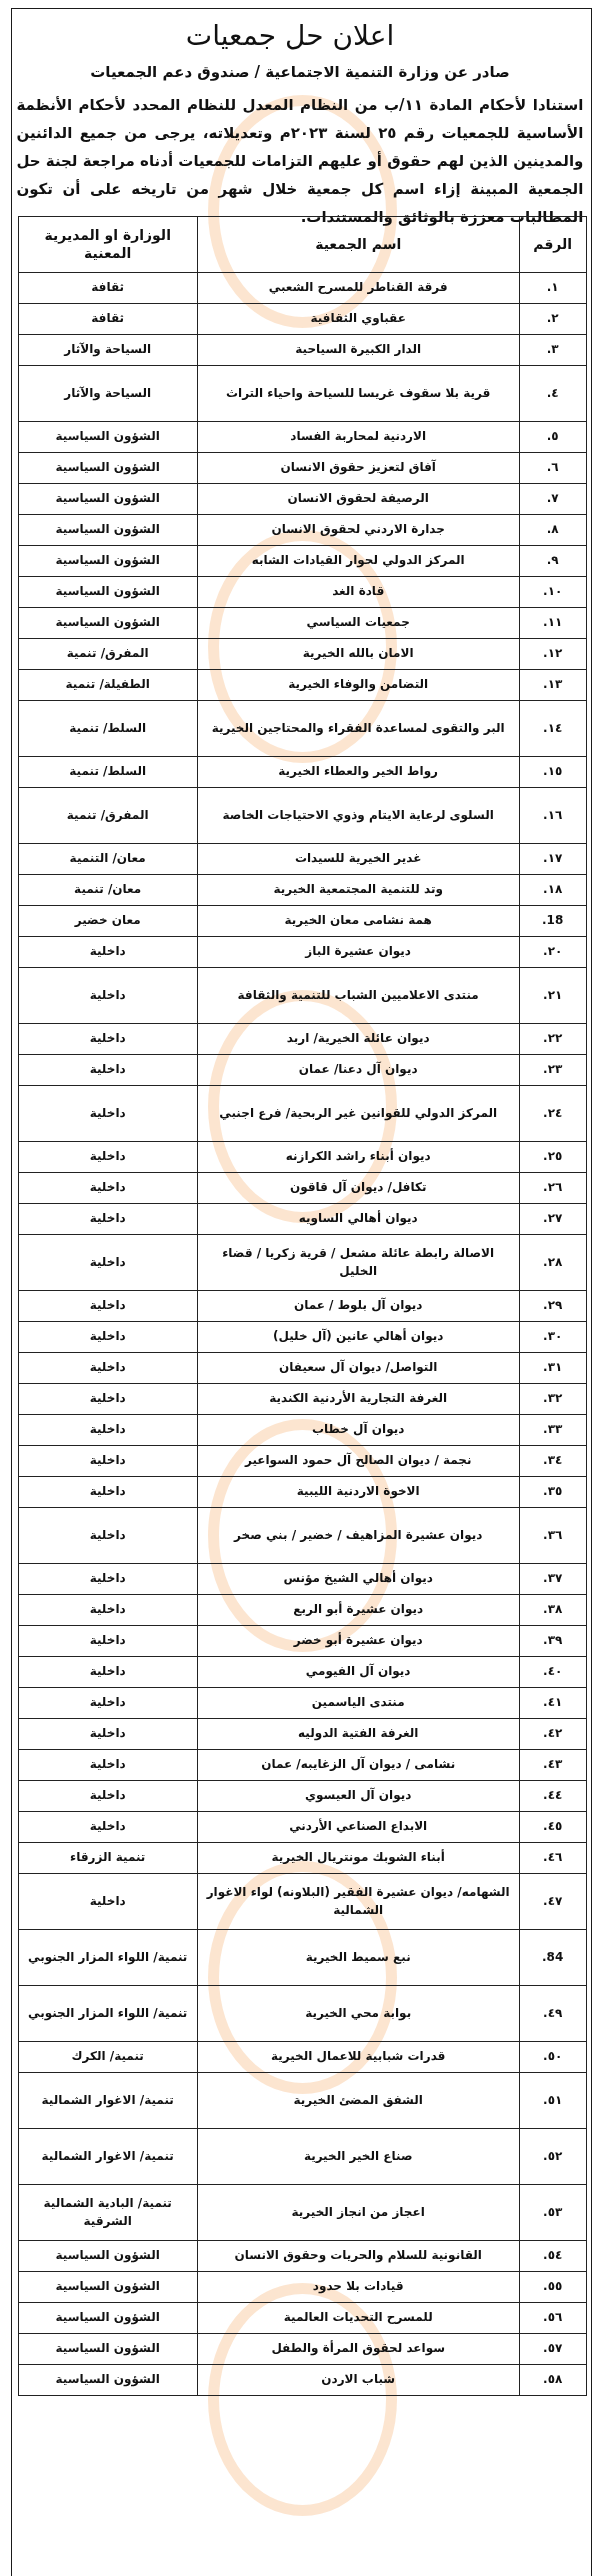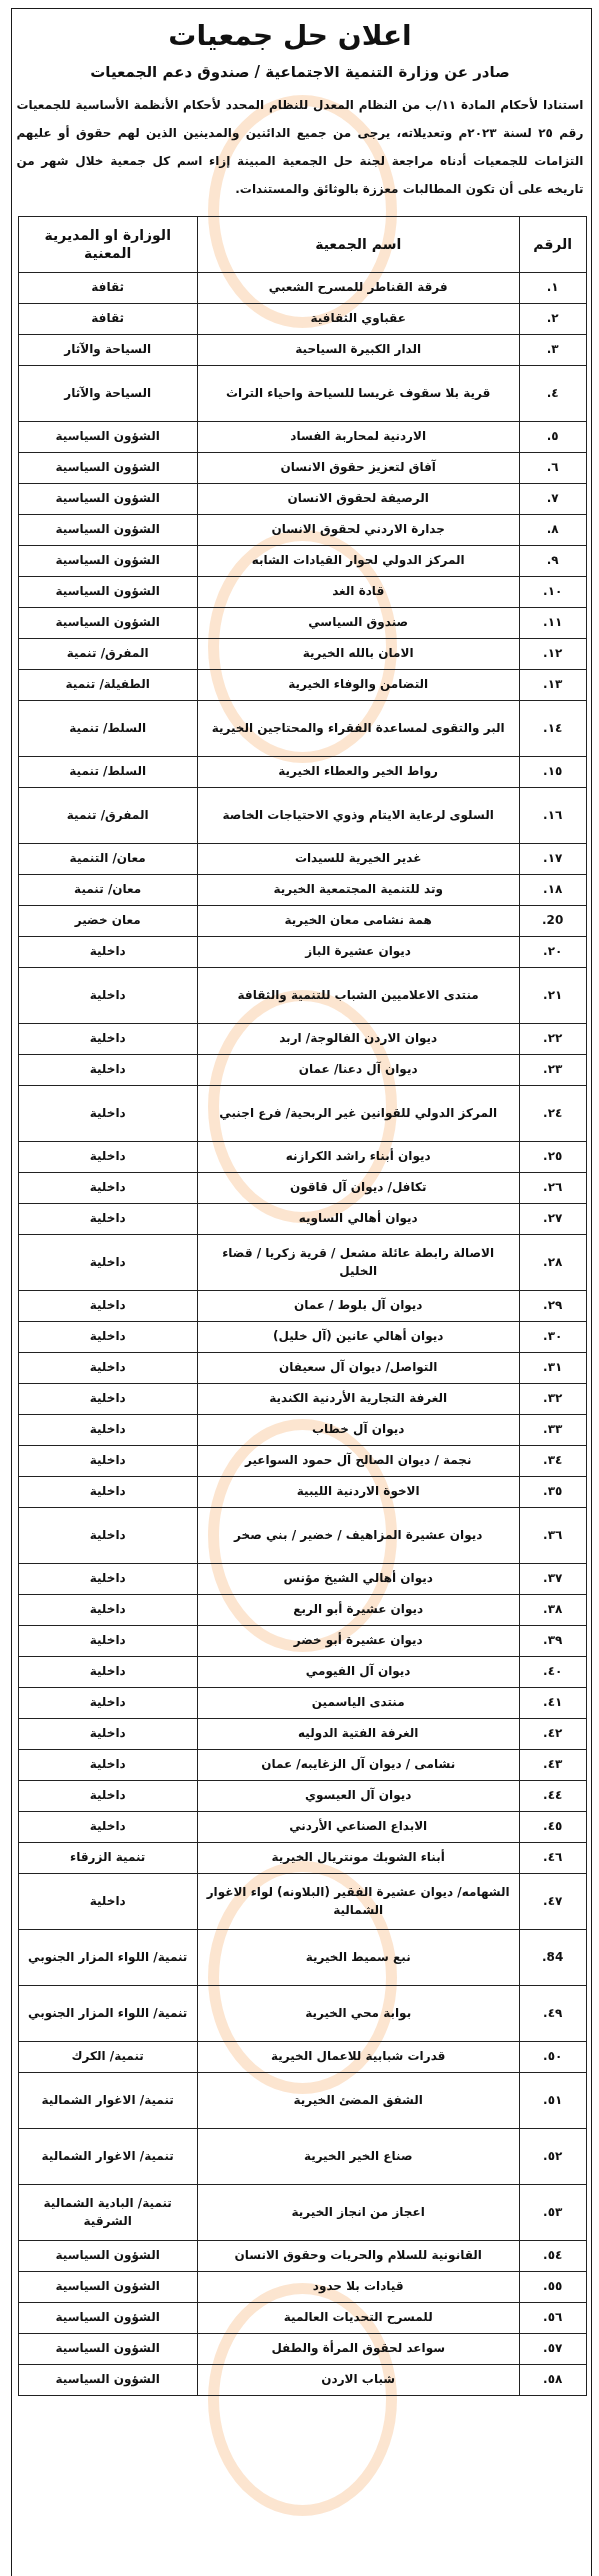--- a/index.html
+++ b/index.html
@@ -5,25 +5,25 @@
   html, body { margin: 0; padding: 0; background: #ffffff; }
   body { width: 600px; height: 2576px; position: relative; overflow: hidden;
          font-family: "DejaVu Sans", "Liberation Sans", sans-serif; color: #111; }
   .frame { position: absolute; left: 10.7px; top: 8.2px; width: 581px; height: 2580px;
            border: 1.9px solid #1a1a1a; box-sizing: border-box; border-bottom: none; }
   .watermark { position: absolute; pointer-events: none; z-index: 0; }
   .wm-ring { position: absolute; left: 208px; width: 189px; height: 233px; border-radius: 50%;
              border: 11.4px solid rgba(245,180,120,0.35); box-sizing: border-box; }
   .content { position: relative; z-index: 1; direction: rtl; }
   .title { position: absolute; top: 19px; left: 0; width: 580px; text-align: center;
-           font-size: 28px; font-weight: bold; }
+           font-size: 28px; font-weight: normal; }
   .subtitle { position: absolute; top: 63px; left: 19px; width: 562px; text-align: center;
               font-size: 15px; font-weight: bold; }
   .intro { position: absolute; top: 91px; left: 16.4px; width: 567px; text-align: justify;
-           font-size: 12px; font-weight: bold; line-height: 28px; }
+           font-size: 15px; font-weight: bold; line-height: 28px; }
   table.assoc { position: absolute; top: 216px; left: 17.7px; width: 567px; border-collapse: collapse;
                 direction: rtl; table-layout: fixed; }
   table.assoc th, table.assoc td { border: 1.3px solid #222; text-align: center; vertical-align: middle;
                 font-weight: bold; font-size: 12px; padding: 2.5px 6.3px; line-height: 17.7px; }
   table.assoc th { height: 50px; font-size: 14px; }
   table.assoc td { height: 25px; }
   table.assoc td.tall { height: 50px; }
   col.c-num { width: 67px; }
   col.c-name { width: 322px; }
   col.c-min { width: 179px; }
@@ -106,21 +106,21 @@
           <td>المركز الدولي لحوار القيادات الشابه</td>
           <td>الشؤون السياسية</td>
         </tr>
         <tr>
           <td>١٠.</td>
           <td>قادة الغد</td>
           <td>الشؤون السياسية</td>
         </tr>
         <tr>
           <td>١١.</td>
-          <td>صندوق السياسي</td>
+          <td>جمعيات السياسي</td>
           <td>الشؤون السياسية</td>
         </tr>
         <tr>
           <td>١٢.</td>
           <td>الامان بالله الخيرية</td>
           <td>المفرق/ تنمية</td>
         </tr>
         <tr>
           <td>١٣.</td>
           <td>التضامن والوفاء الخيرية</td>
@@ -145,37 +145,37 @@
           <td>١٧.</td>
           <td>غدير الخيرية للسيدات</td>
           <td>معان/ التنمية</td>
         </tr>
         <tr>
           <td>١٨.</td>
           <td>وتد للتنمية المجتمعية الخيرية</td>
           <td>معان/ تنمية</td>
         </tr>
         <tr>
-          <td>20.</td>
+          <td>18.</td>
           <td>همة نشامى معان الخيرية</td>
           <td>معان خضير</td>
         </tr>
         <tr>
           <td>٢٠.</td>
           <td>ديوان عشيرة الباز</td>
           <td>داخلية</td>
         </tr>
         <tr>
           <td class="tall">٢١.</td>
           <td class="tall">منتدى الاعلاميين الشباب للتنمية والثقافة</td>
           <td class="tall">داخلية</td>
         </tr>
         <tr>
           <td>٢٢.</td>
-          <td>ديوان الاردن الفالوجة/ اربد</td>
+          <td>ديوان عائلة الخيرية/ اربد</td>
           <td>داخلية</td>
         </tr>
         <tr>
           <td>٢٣.</td>
           <td>ديوان آل دعنا/ عمان</td>
           <td>داخلية</td>
         </tr>
         <tr>
           <td class="tall">٢٤.</td>
           <td class="tall">المركز الدولي للقوانين غير الربحية/ فرع اجنبي</td>

